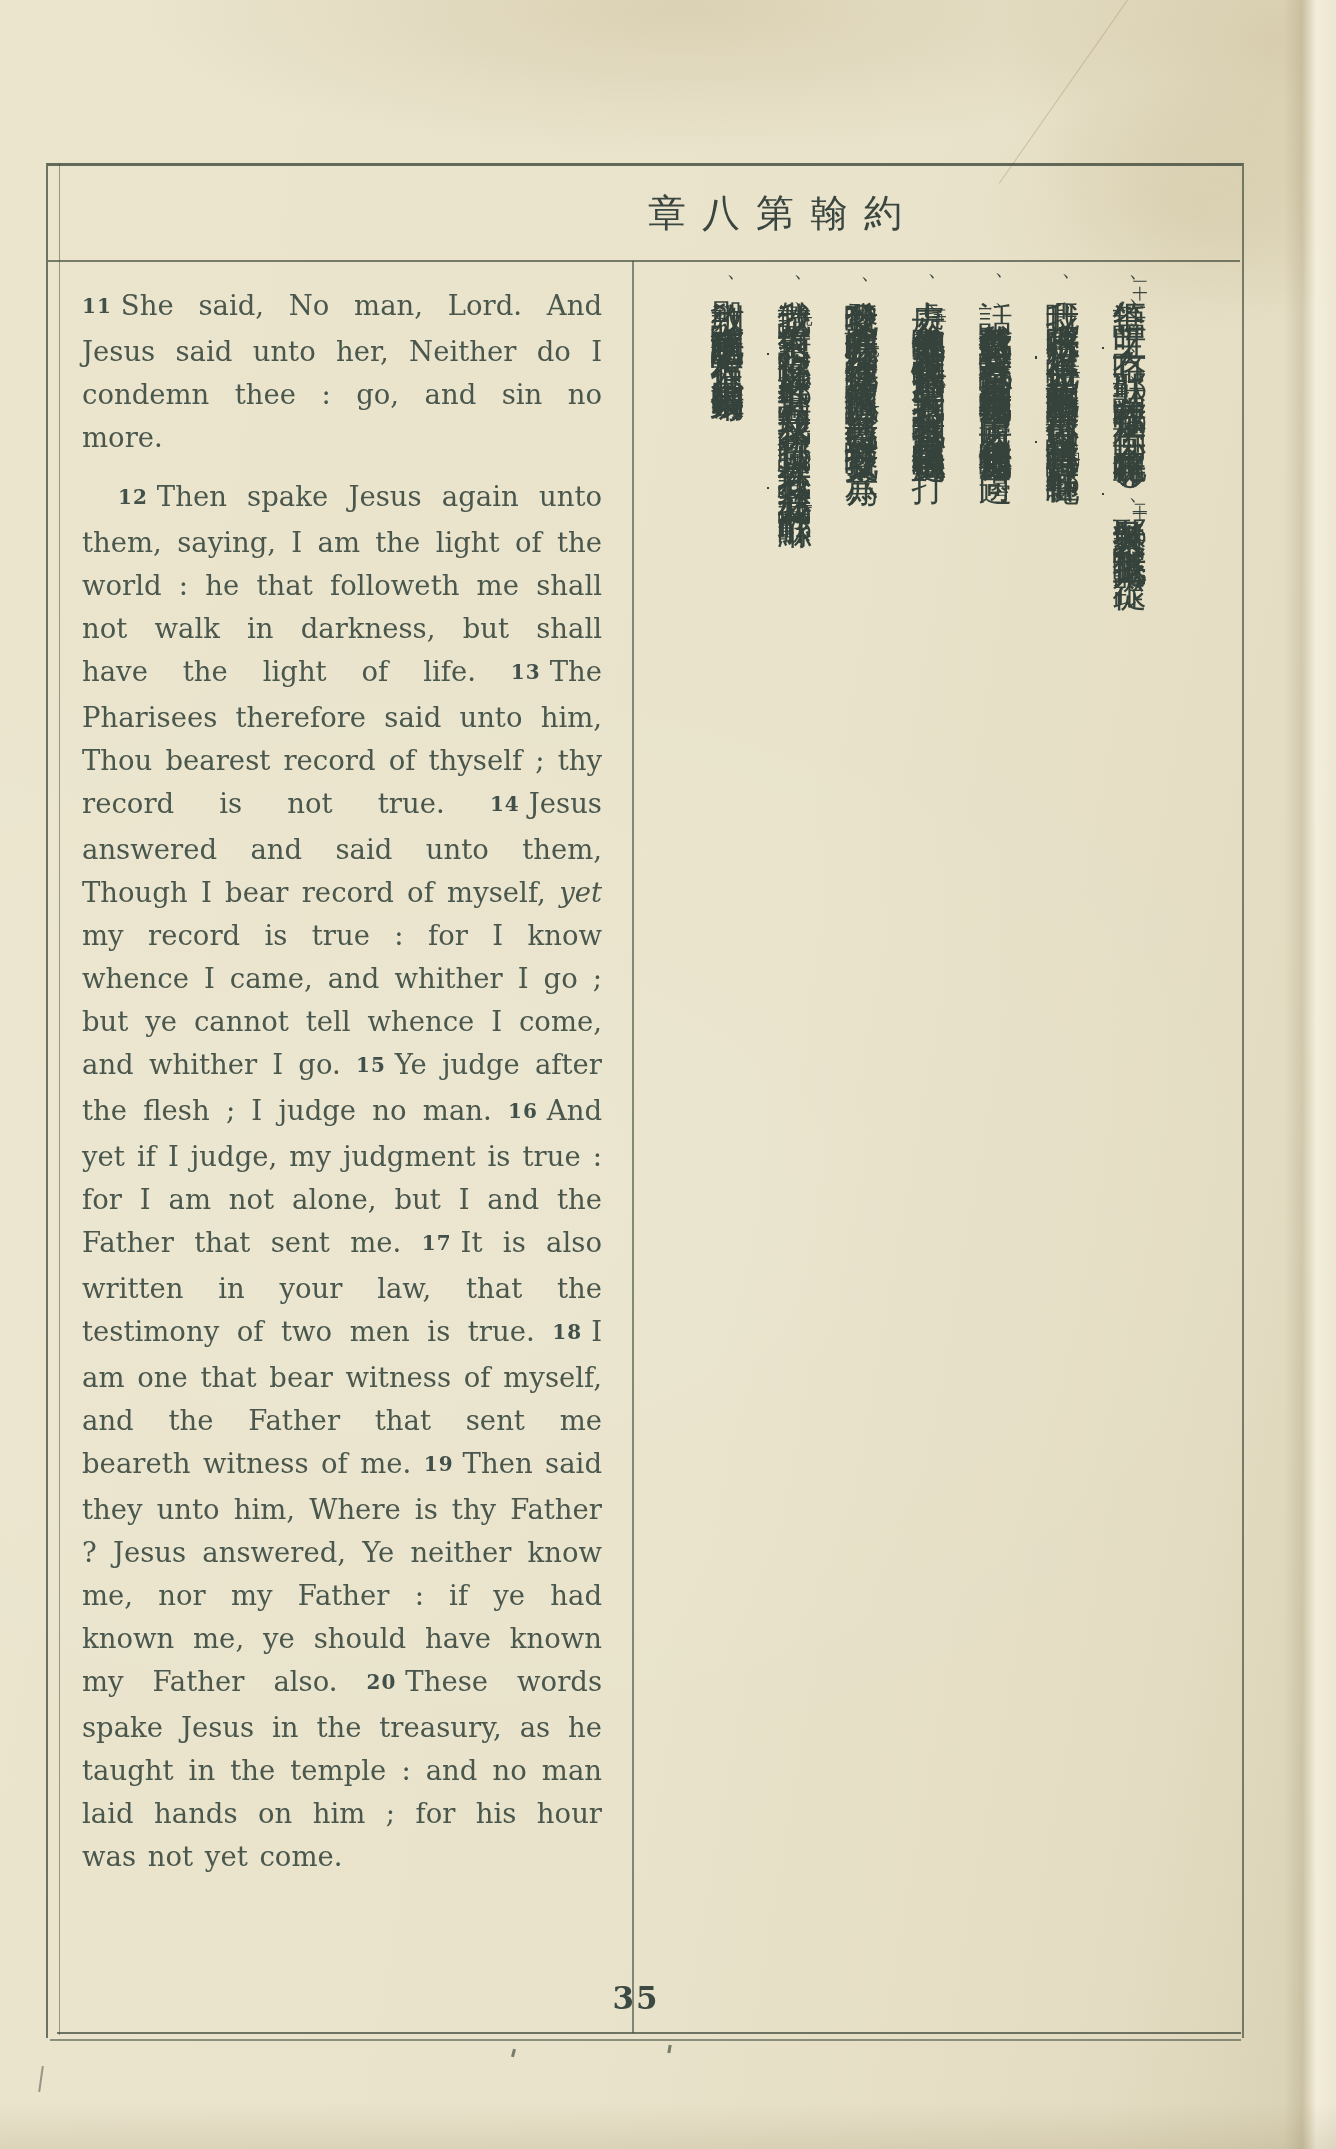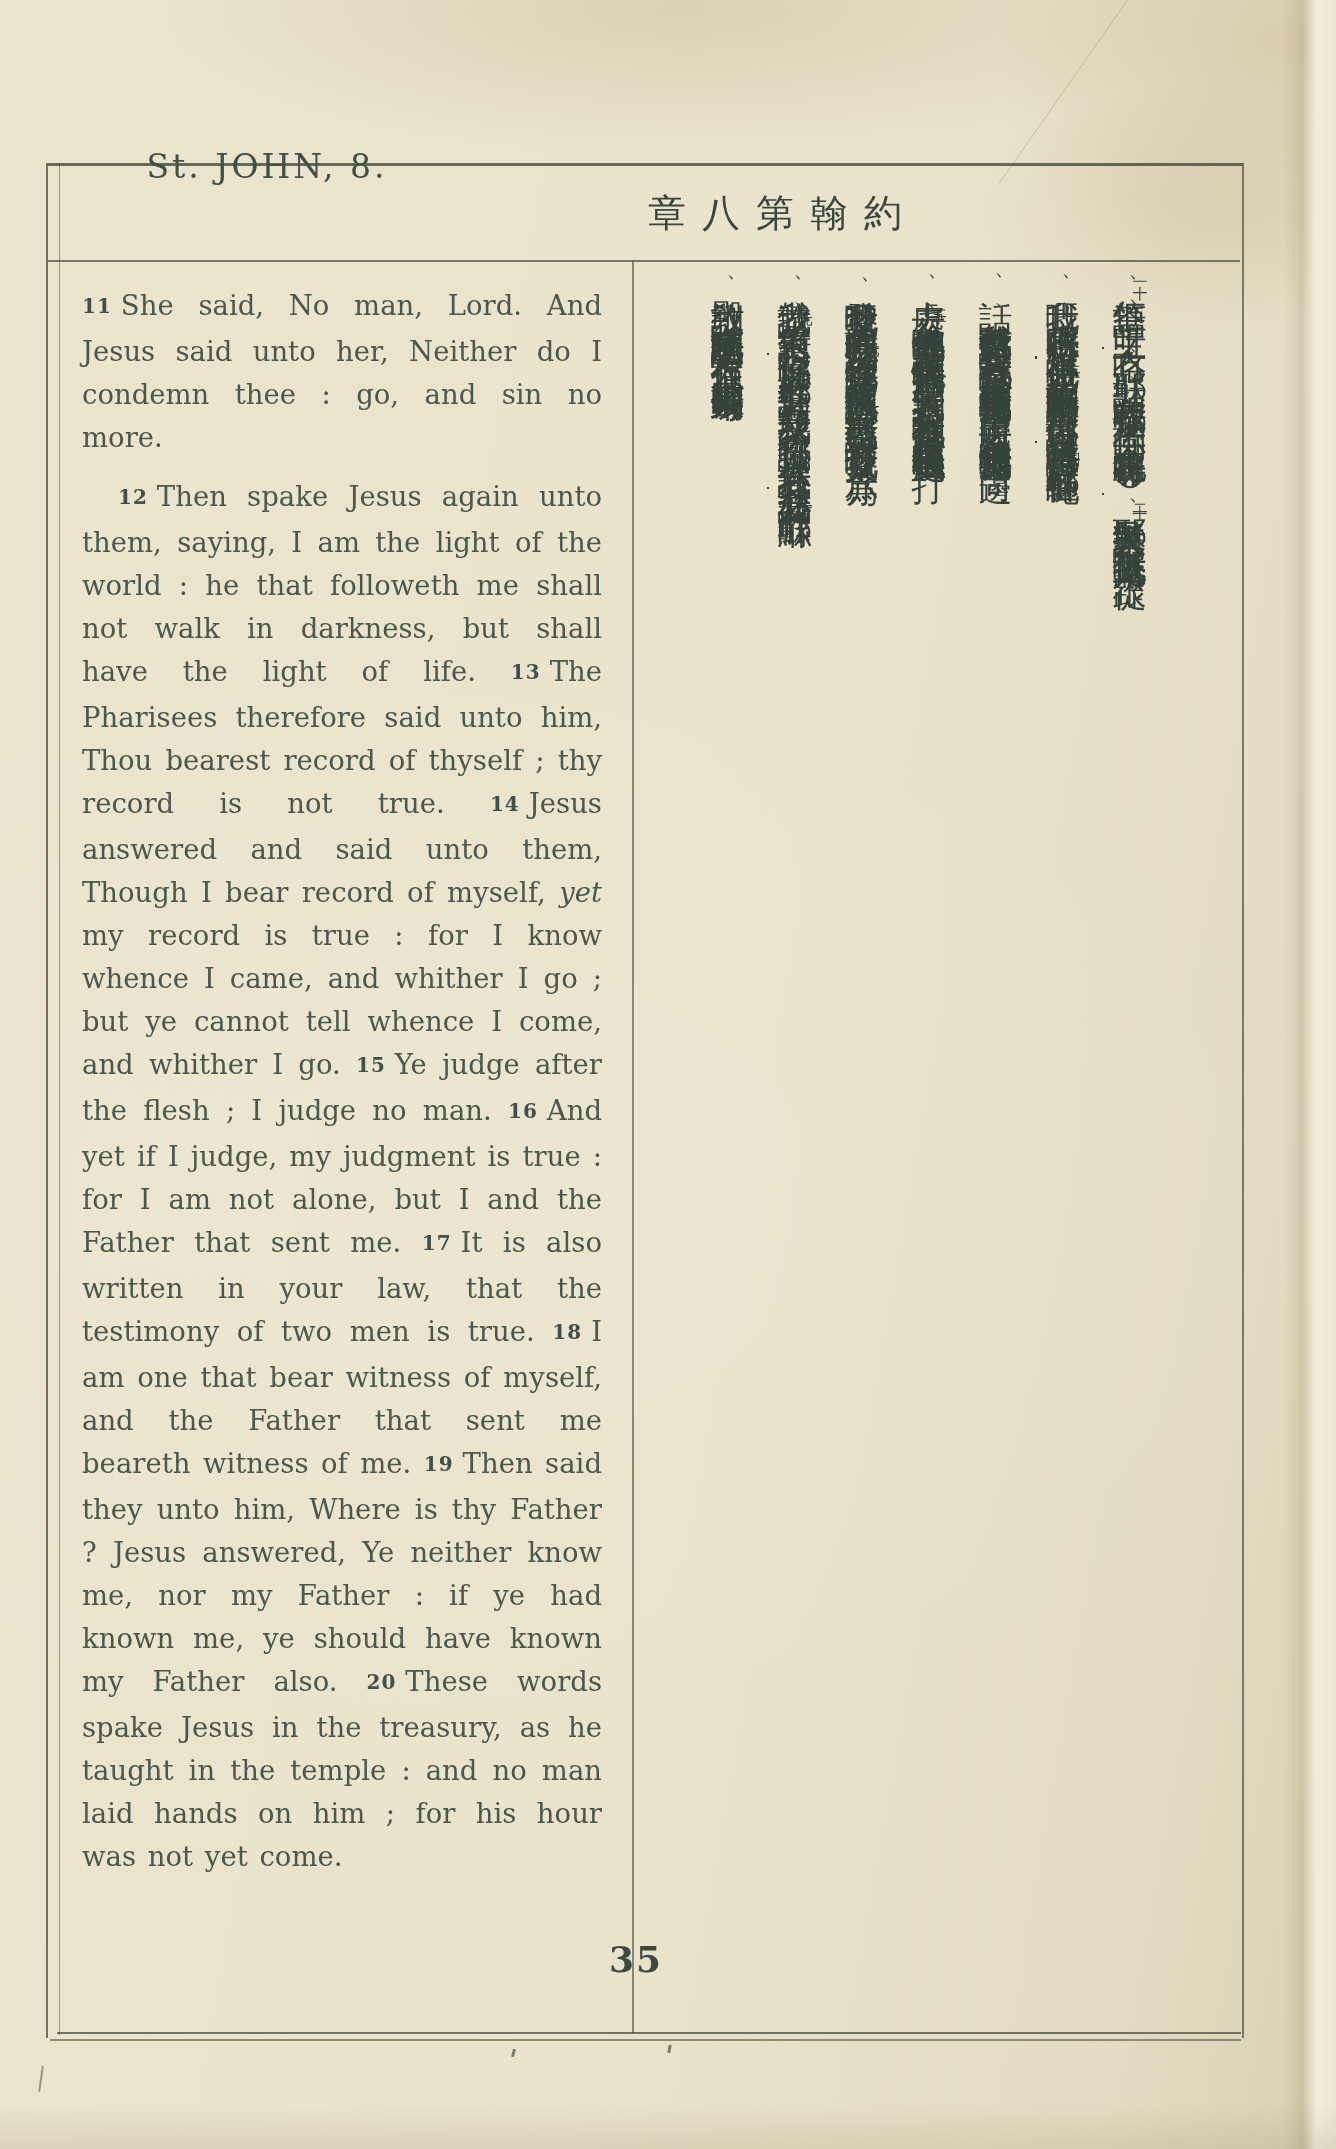--- a/index.html
+++ b/index.html
@@ -47,43 +47,42 @@
 
   
   .cn{position:absolute;left:694px;top:274px;width:469px;height:1800px;
     display:flex;flex-direction:row-reverse;color:#36433c;}
   .cn-col{writing-mode:vertical-rl;text-orientation:upright;width:67px;height:100%;
     font-size:34px;line-height:67px;letter-spacing:1px;}
   .pu{font-size:21px;display:inline-block;transform:translate(9px,-4px);}
   .vnum{font-size:15px;letter-spacing:0;display:inline-block;transform:translateX(10px);}
   .pn{text-decoration:underline;text-decoration-thickness:2px;text-underline-offset:8px;}
 
-  .pgnum{position:absolute;left:596px;top:1938px;width:80px;text-align:center;
-    font-size:36px;font-weight:bold;letter-spacing:2px;color:#3c4a43;}
+  .pgnum{position:absolute;left:596px;top:1980px;width:80px;text-align:center;
+    font-size:31px;font-weight:bold;letter-spacing:2px;color:#3c4a43;}
 
   .speck{position:absolute;background:rgba(70,80,65,.7);}
   .pencil{position:absolute;left:40px;top:2066px;width:2px;height:26px;
     background:rgba(80,85,75,.55);transform:rotate(8deg);}
 </style>
 </head>
 <body>
 
 <div class="paper">
   <div class="edge-right"></div>
   <div class="edge-bottom"></div>
   <div class="crease"></div>
 
   <div class="frame"></div>
   <div class="frame-left-inner"></div>
   <div class="bline1"></div>
   <div class="bline2"></div>
   <div class="head-rule"></div>
   <div class="col-divider"></div>
 
-  <div class="title-en">St. JOHN, 8.</div>
   <div class="title-cn">章八第翰約</div>
 
   <div class="en" id="en-block">
       <p><span class="vn">11</span>She said, No man, Lord. And Jesus said unto her, Neither do I condemn thee : go, and sin no more.</p>
       <p><span class="vn">12</span>Then spake Jesus again unto them, saying, I am the light of the world : he that followeth me shall not walk in darkness, but shall have the light of life.  <span class="vn">13</span>The Pharisees therefore said unto him, Thou bearest record of thyself ; thy record is not true.  <span class="vn">14</span>Jesus answered and said unto them, Though I bear record of myself, <em>yet</em> my record is true : for I know whence I came, and whither I go ; but ye cannot tell whence I come, and whither I go. <span class="vn">15</span>Ye judge after the flesh ; I judge no man.  <span class="vn">16</span>And yet if I judge, my judgment is true : for I am not alone, but I and the Father that sent me.  <span class="vn">17</span>It is also written in your law, that the testimony of two men is true.  <span class="vn">18</span>I am one that bear witness of myself, and the Father that sent me beareth witness of me.  <span class="vn">19</span>Then said they unto him, Where is thy Father ? Jesus answered, Ye neither know me, nor my Father : if ye had known me, ye should have known my Father also. <span class="vn">20</span>These words spake Jesus in the treasury, as he taught in the temple : and no man laid hands on him ; for his hour was not yet come.</p>
     </div>
   <div class="cn" id="cn-block">
       <div class="cn-col"><span class="vnum">十一</span>佢答話<span class="pu">、</span>主呀<span class="pu">、</span>冇咯<span class="pu">、</span><span class="pn">耶穌</span>話<span class="pu">、</span>我都唔定你罪<span class="pu">、</span>你去喇<span class="pu">、</span>咪再犯罪呀<span class="pu">、</span>○<span class="vnum">十二</span><span class="pn">耶穌</span>又對衆人話<span class="pu">、</span>我係世上嘅光<span class="pu">、</span>跟從</div>
       <div class="cn-col">我嘅<span class="pu">、</span>就唔喺暗處行<span class="pu">、</span>必得生命嘅光<span class="pu">、</span><span class="vnum">十三</span>故此<span class="pn">法唎賽</span>人對佢話<span class="pu">、</span>你爲自己做證<span class="pu">、</span>你嘅證唔得眞<span class="pu">、</span><span class="vnum">十四</span><span class="pn">耶穌</span>答佢哋</div>
       <div class="cn-col">話<span class="pu">、</span>我雖然爲自己做證<span class="pu">、</span>我嘅證都係眞<span class="pu">、</span>因爲我知到我從邊處嚟<span class="pu">、</span>向邊處去<span class="pu">、</span>但你唔知我從邊處嚟<span class="pu">、</span>向邊</div>

